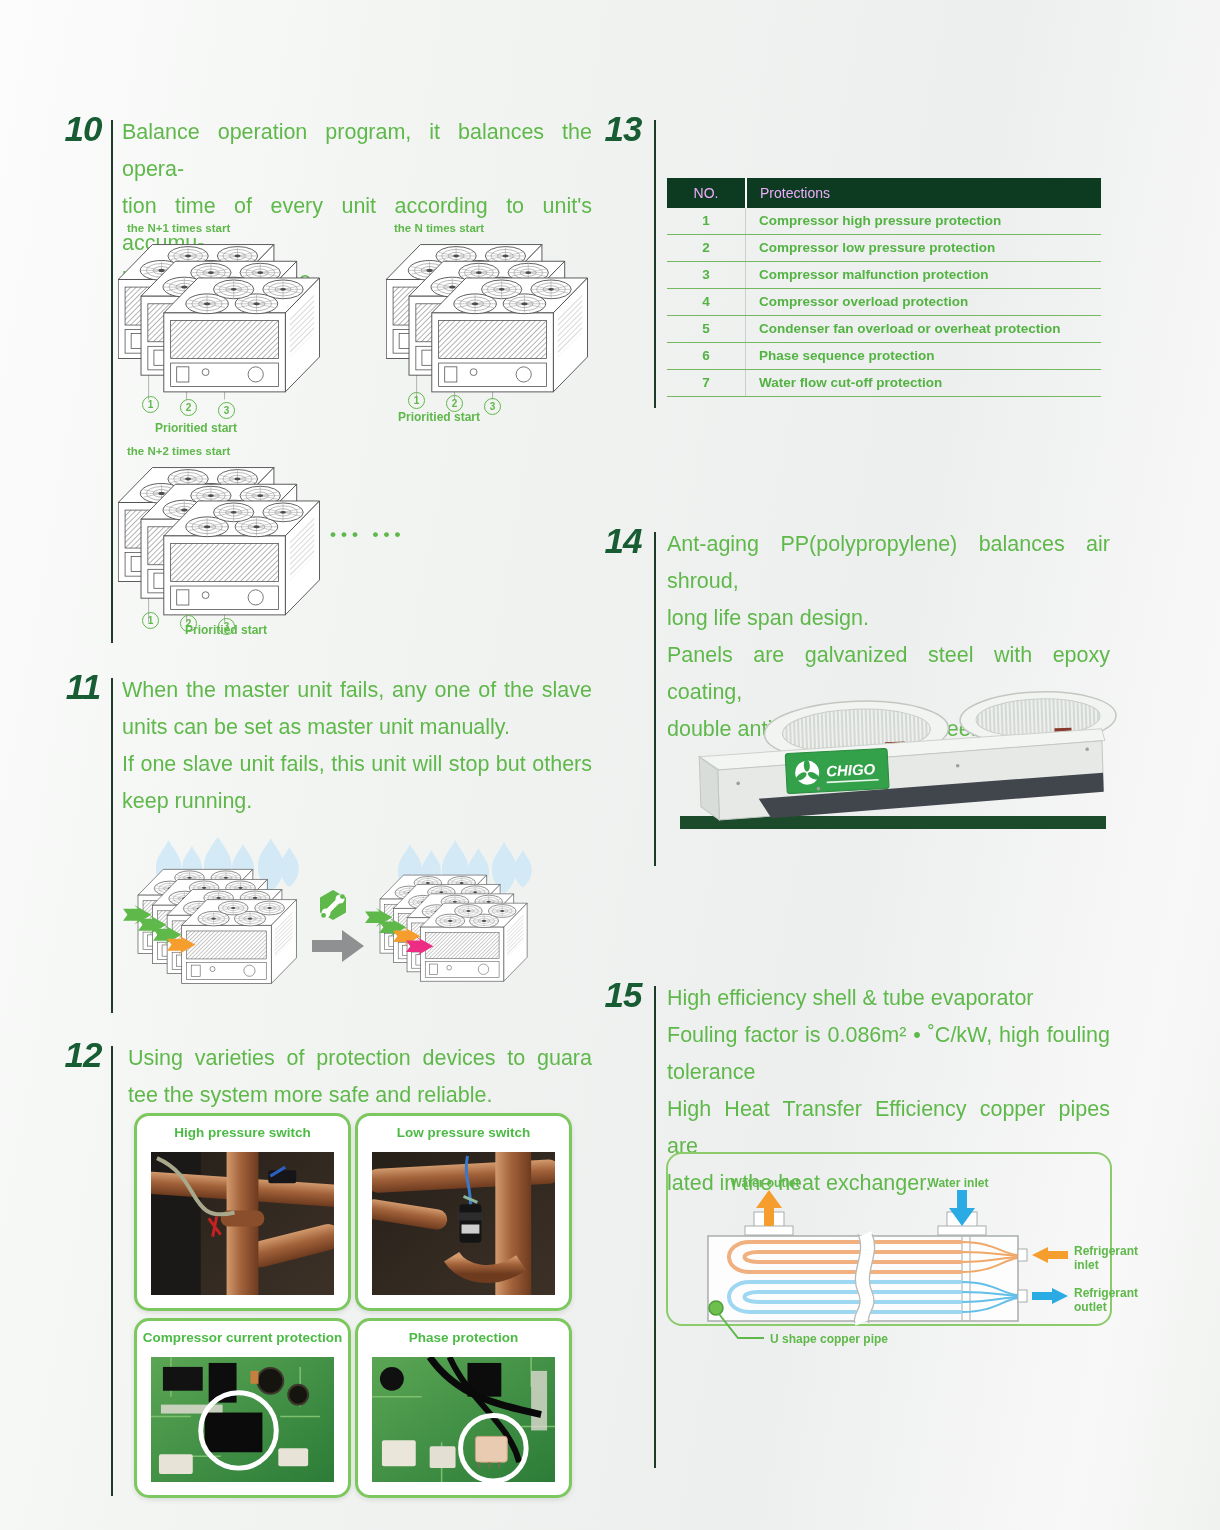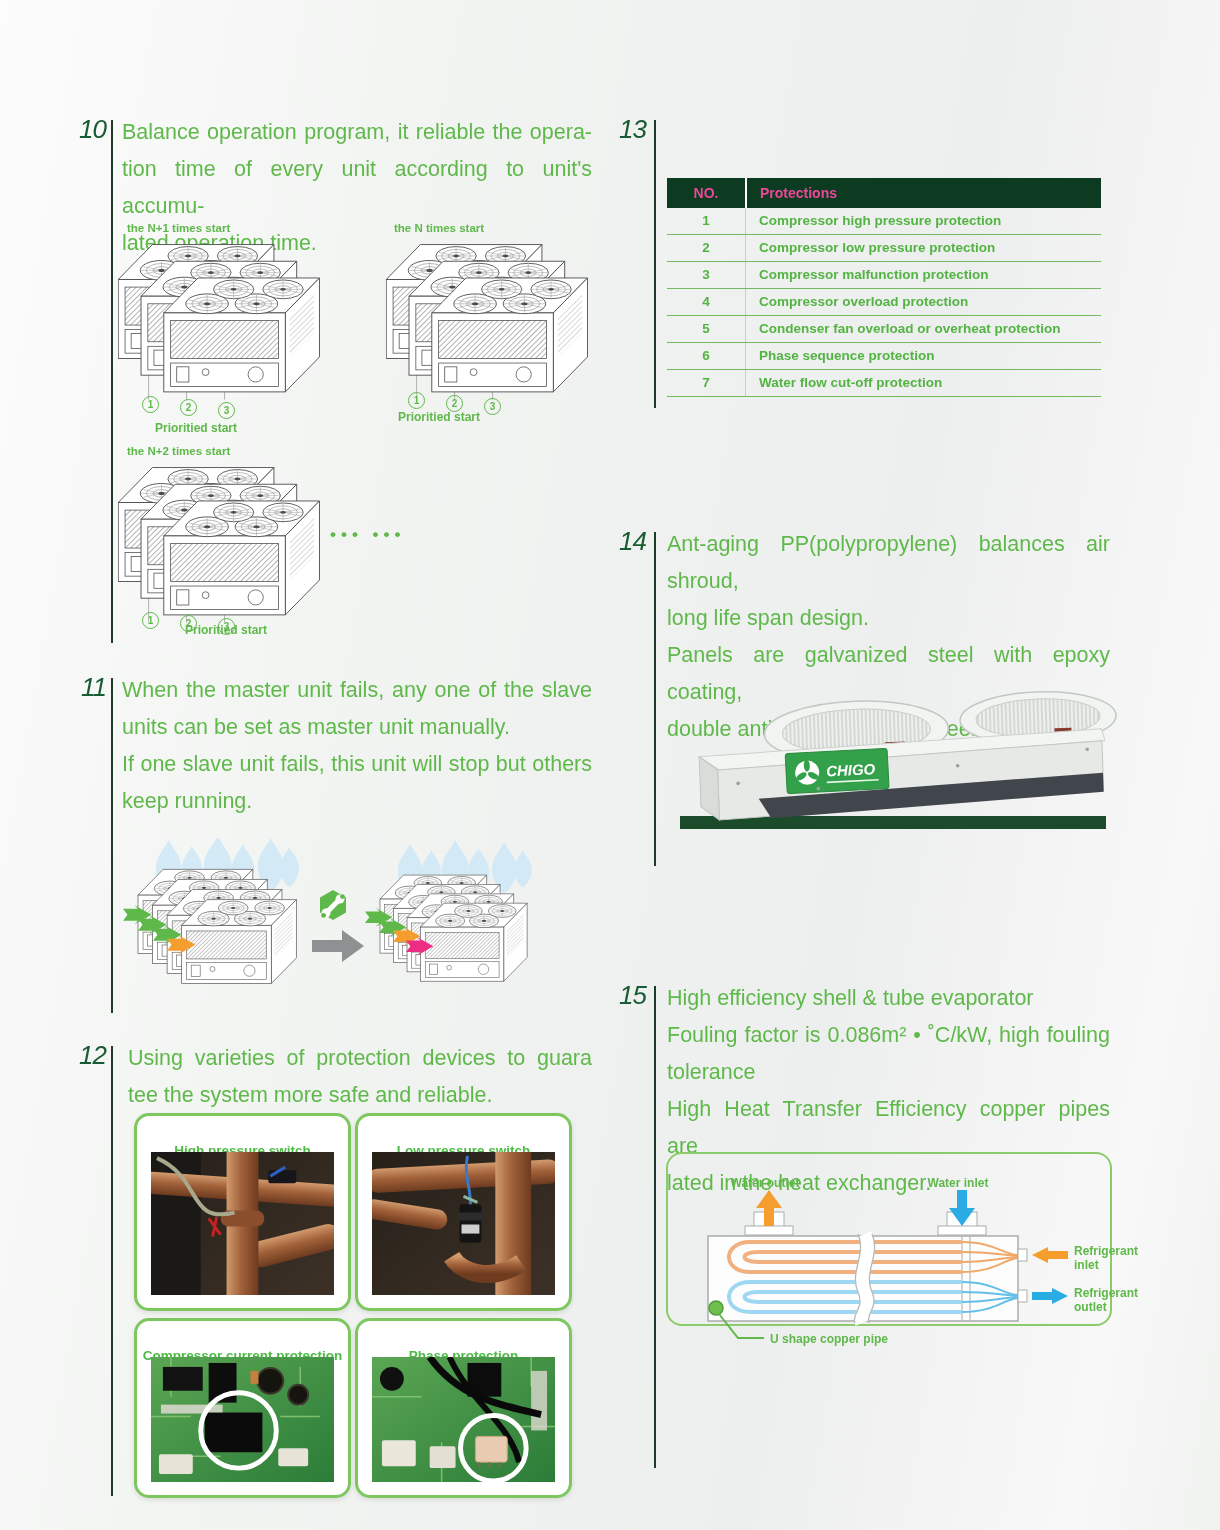--- a/index.html
+++ b/index.html
@@ -1,41 +1,41 @@
 <!DOCTYPE html>
 <html><head>
 <meta charset="utf-8">
 <style>
   html,body{margin:0;padding:0;}
   .page{position:relative;width:1220px;height:1530px;overflow:hidden;
     font-family:"Liberation Sans",sans-serif;
     background:linear-gradient(100deg,#fbfcfb 0%,#f2f4f2 30%,#edefee 68%,#f7f8f7 90%,#f0f2f0 100%);}
-  .secnum{position:absolute;width:46px;text-align:right;font-size:26px;font-weight:normal;
+  .secnum{position:absolute;width:46px;text-align:center;font-size:35px;font-weight:bold;
     font-style:italic;color:#175c33;letter-spacing:-1px;line-height:38px;}
   .rule{position:absolute;width:2px;background:#1e3a28;}
   .para{position:absolute;color:#5fb84a;font-size:21.5px;line-height:37px;}
   .ln{width:100%;text-align:left;white-space:nowrap;}
   .ln.st{white-space:normal;text-align:justify;text-align-last:justify;text-justify:inter-word;}
   .smlbl{position:absolute;font-size:11.5px;font-weight:bold;color:#5fb84a;}
   .capt{position:absolute;font-size:12px;font-weight:bold;color:#5fb84a;}
   .circ{position:absolute;width:15px;height:15px;border:1.5px solid #5fb84a;border-radius:50%;
     color:#5fb84a;font-size:10px;font-weight:bold;display:flex;align-items:center;justify-content:center;background:transparent;}
   .dots{position:absolute;color:#5fb84a;font-size:17px;font-weight:bold;letter-spacing:5px;}
   
   .ptable{position:absolute;left:667px;top:178px;width:434px;}
-  .thead{display:flex;height:30px;line-height:30px;background:#0d3b21;color:#ec4899;font-size:14px;font-weight:bold;}
+  .thead{display:flex;height:30px;line-height:30px;background:#0d3b21;color:#f0abfc;font-size:14px;font-weight:normal;}
   .trow{display:flex;height:26px;line-height:26px;border-bottom:1.5px solid #74b860;font-size:13.5px;font-weight:bold;color:#53b343;}
   .tno{width:78px;text-align:center;flex:none;}
   .thead .tno{border-right:2px solid #ffffff;}
   .trow .tno{border-right:1px solid #c9cfc9;}
   .tnm{flex:1;padding-left:13px;}
   
   .card{position:absolute;width:211px;background:#ffffff;border:3px solid #7cc75e;border-radius:15px;
     box-shadow:0 2px 5px rgba(0,0,0,0.10);}
-  .cardcap{text-align:center;color:#4cbb45;font-size:13.5px;font-weight:bold;padding-top:27px;height:24px;}
+  .cardcap{text-align:center;color:#4cbb45;font-size:13.5px;font-weight:bold;padding-top:9px;height:24px;}
   .photo{position:absolute;left:14px;right:14px;top:36px;bottom:13px;overflow:hidden;}
   .photo svg{width:100%;height:100%;display:block;}
   .absvg{position:absolute;}
   .diagbox{position:absolute;left:666px;top:1152px;width:442px;height:170px;border:2px solid #8ccb6b;border-radius:16px;}
   .dlabel{position:absolute;font-size:12px;font-weight:bold;color:#5fb84a;line-height:14px;}
 </style>
 </head>
 <body>
 
 <div class="page">
@@ -105,21 +105,21 @@
       </g>
       <path id="flameP" d="M11,0 C7,8 1,13 0,22 C-1,33 4,42 11,47 C18,42 23,33 22,22 C21,13 15,8 11,0 Z"></path>
       <polygon id="arrowR" points="0,5 20,5 15,0 38,13 15,26 20,21 0,21 6,13"></polygon>
       <polygon id="arrowGray" points="0,10 30,10 30,0 52,16 30,32 30,22 0,22"></polygon>
     </defs>
   </svg>
 
   <div class="secnum" style="left:60px;top:110px">10</div>
   <div class="rule" style="left:111px;top:120px;height:523px"></div>
   <div class="para" style="left:122px;top:114px;width:470px">
-    <div class="ln st">Balance operation program, it reliable the opera-</div>
+    <div class="ln st">Balance operation program, it balances the opera-</div>
     <div class="ln st">tion time of every unit according to unit's accumu-</div>
     <div class="ln">lated operation time.</div>
   </div>
 
   <div class="smlbl" style="left:127px;top:222px">the N+1 times start</div>
   <svg class="absvg" style="left:118px;top:240px" width="204" height="161" viewBox="0 0 268 212">
     <use href="#cluster3"></use>
   </svg>
   <div class="circ" style="left:142px;top:396px">1</div>
   <div class="circ" style="left:180px;top:399px">2</div>

